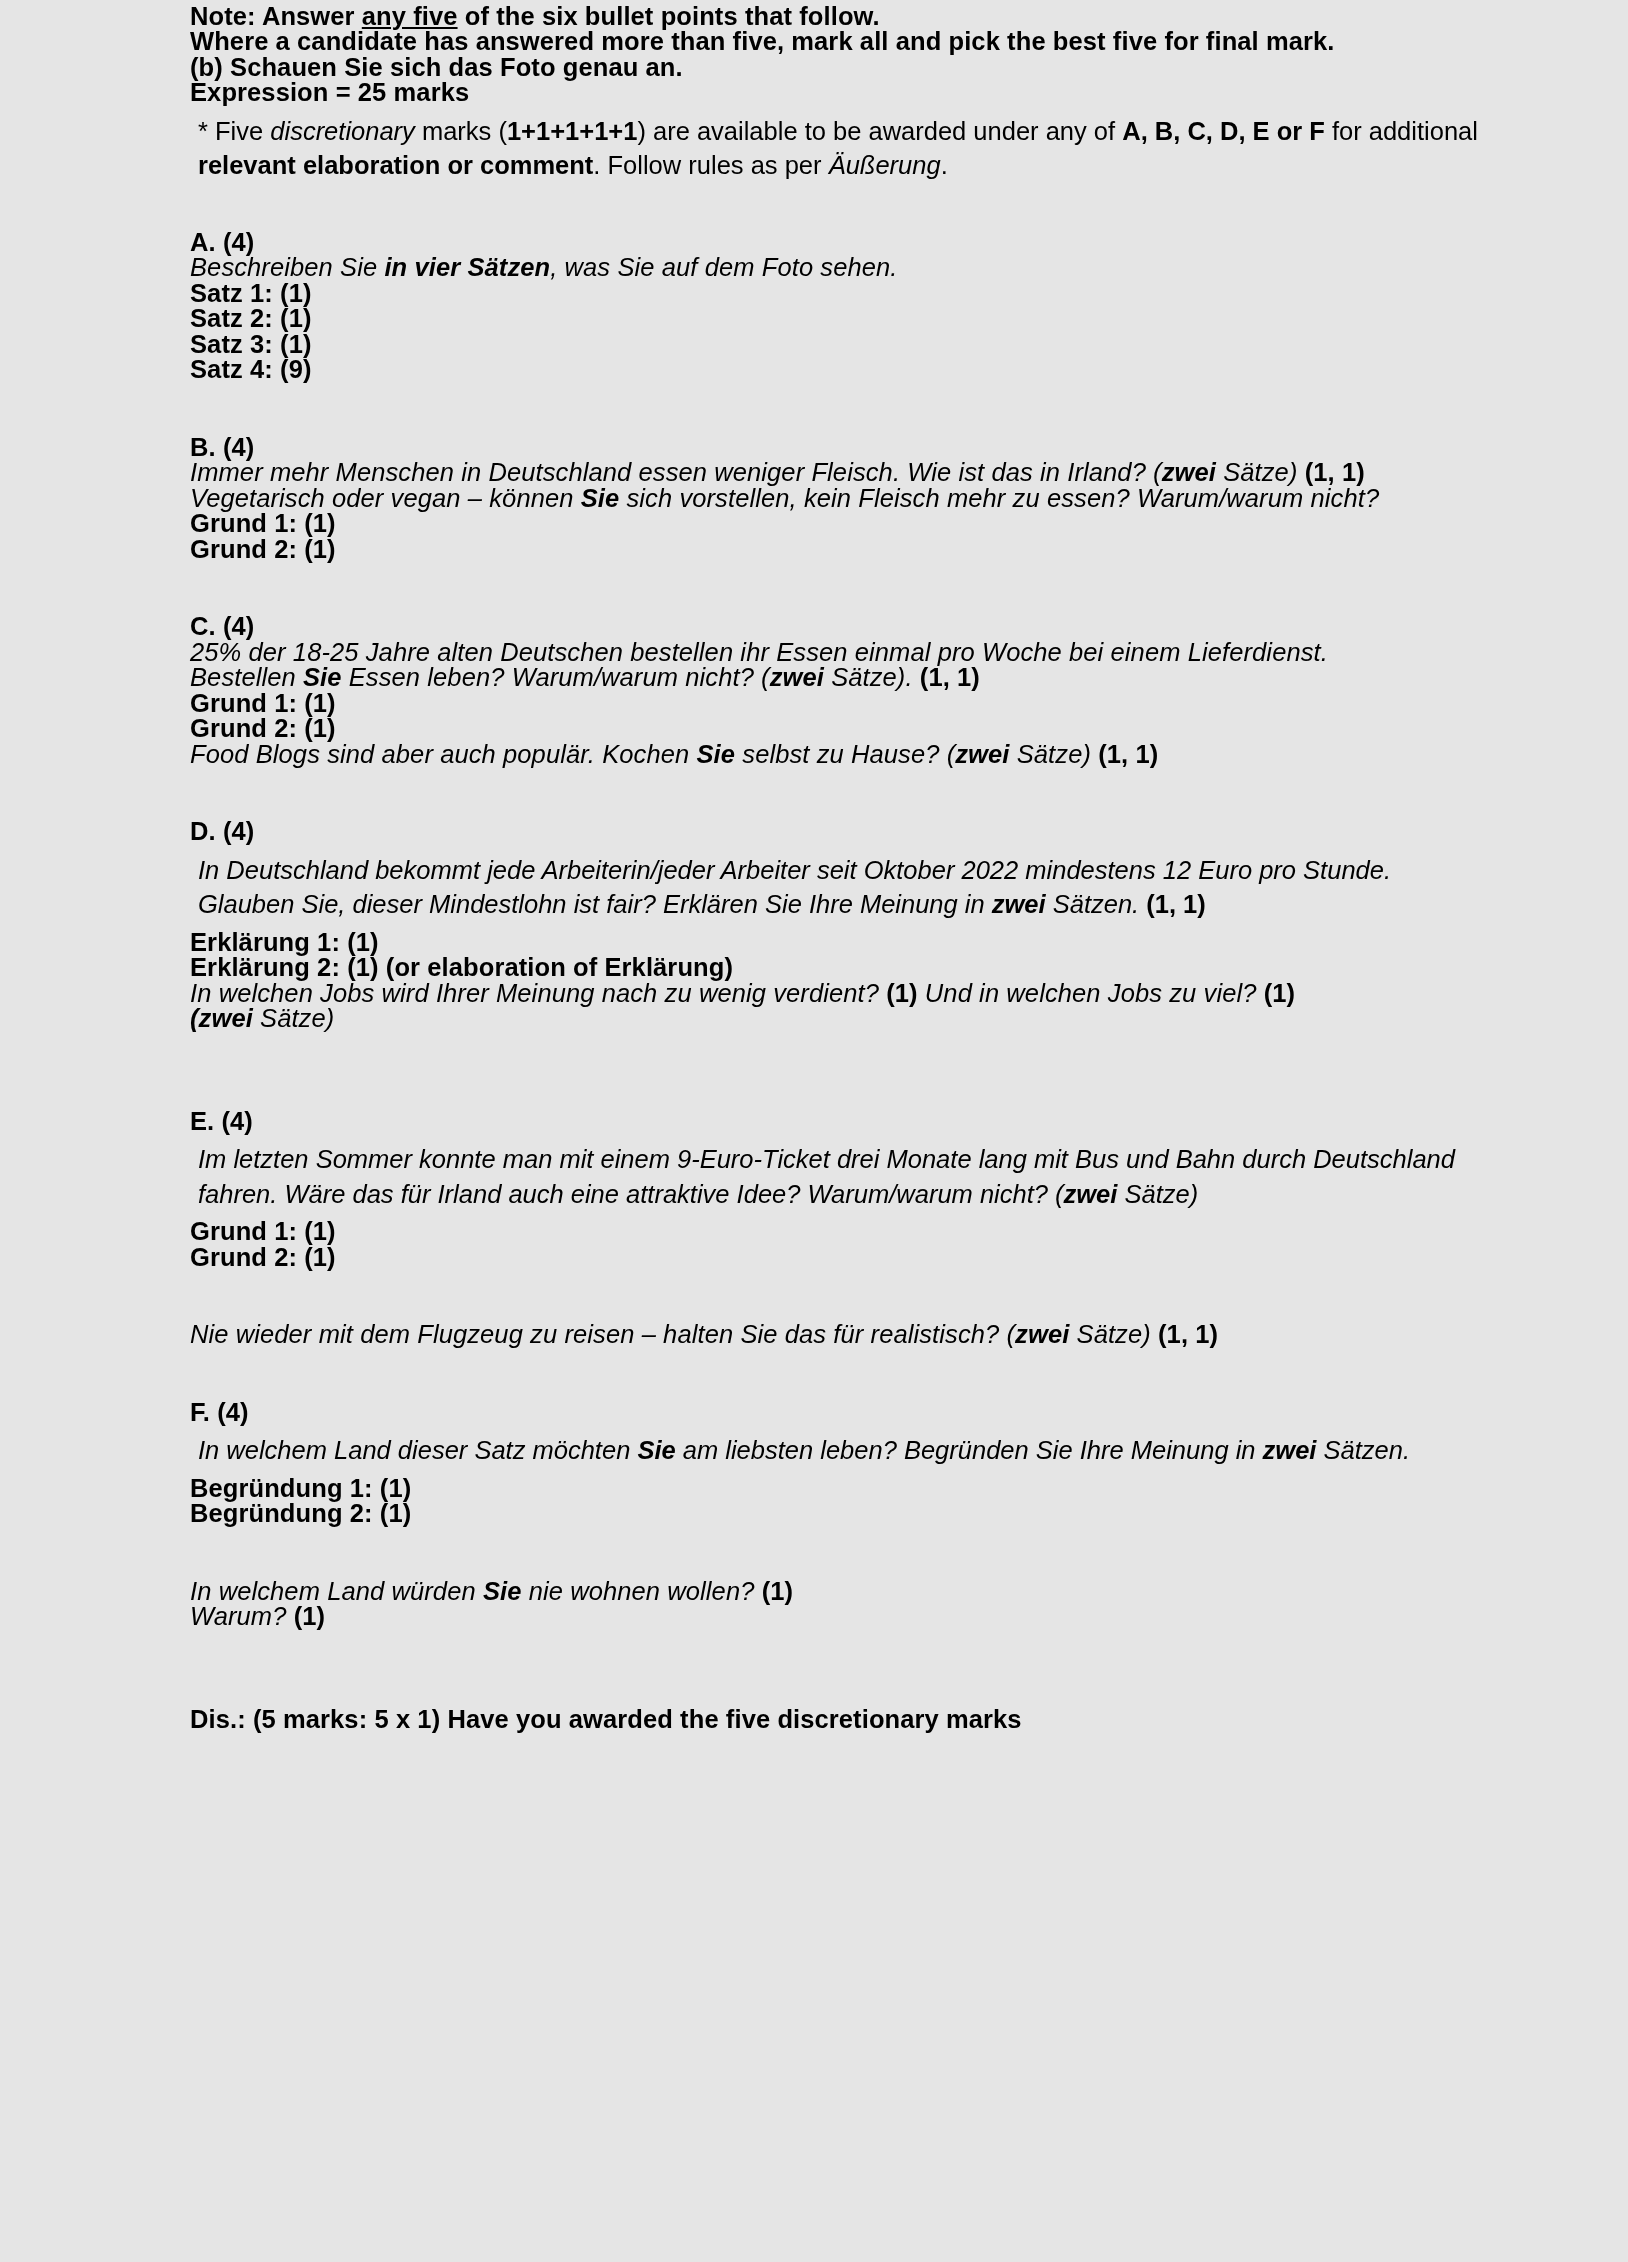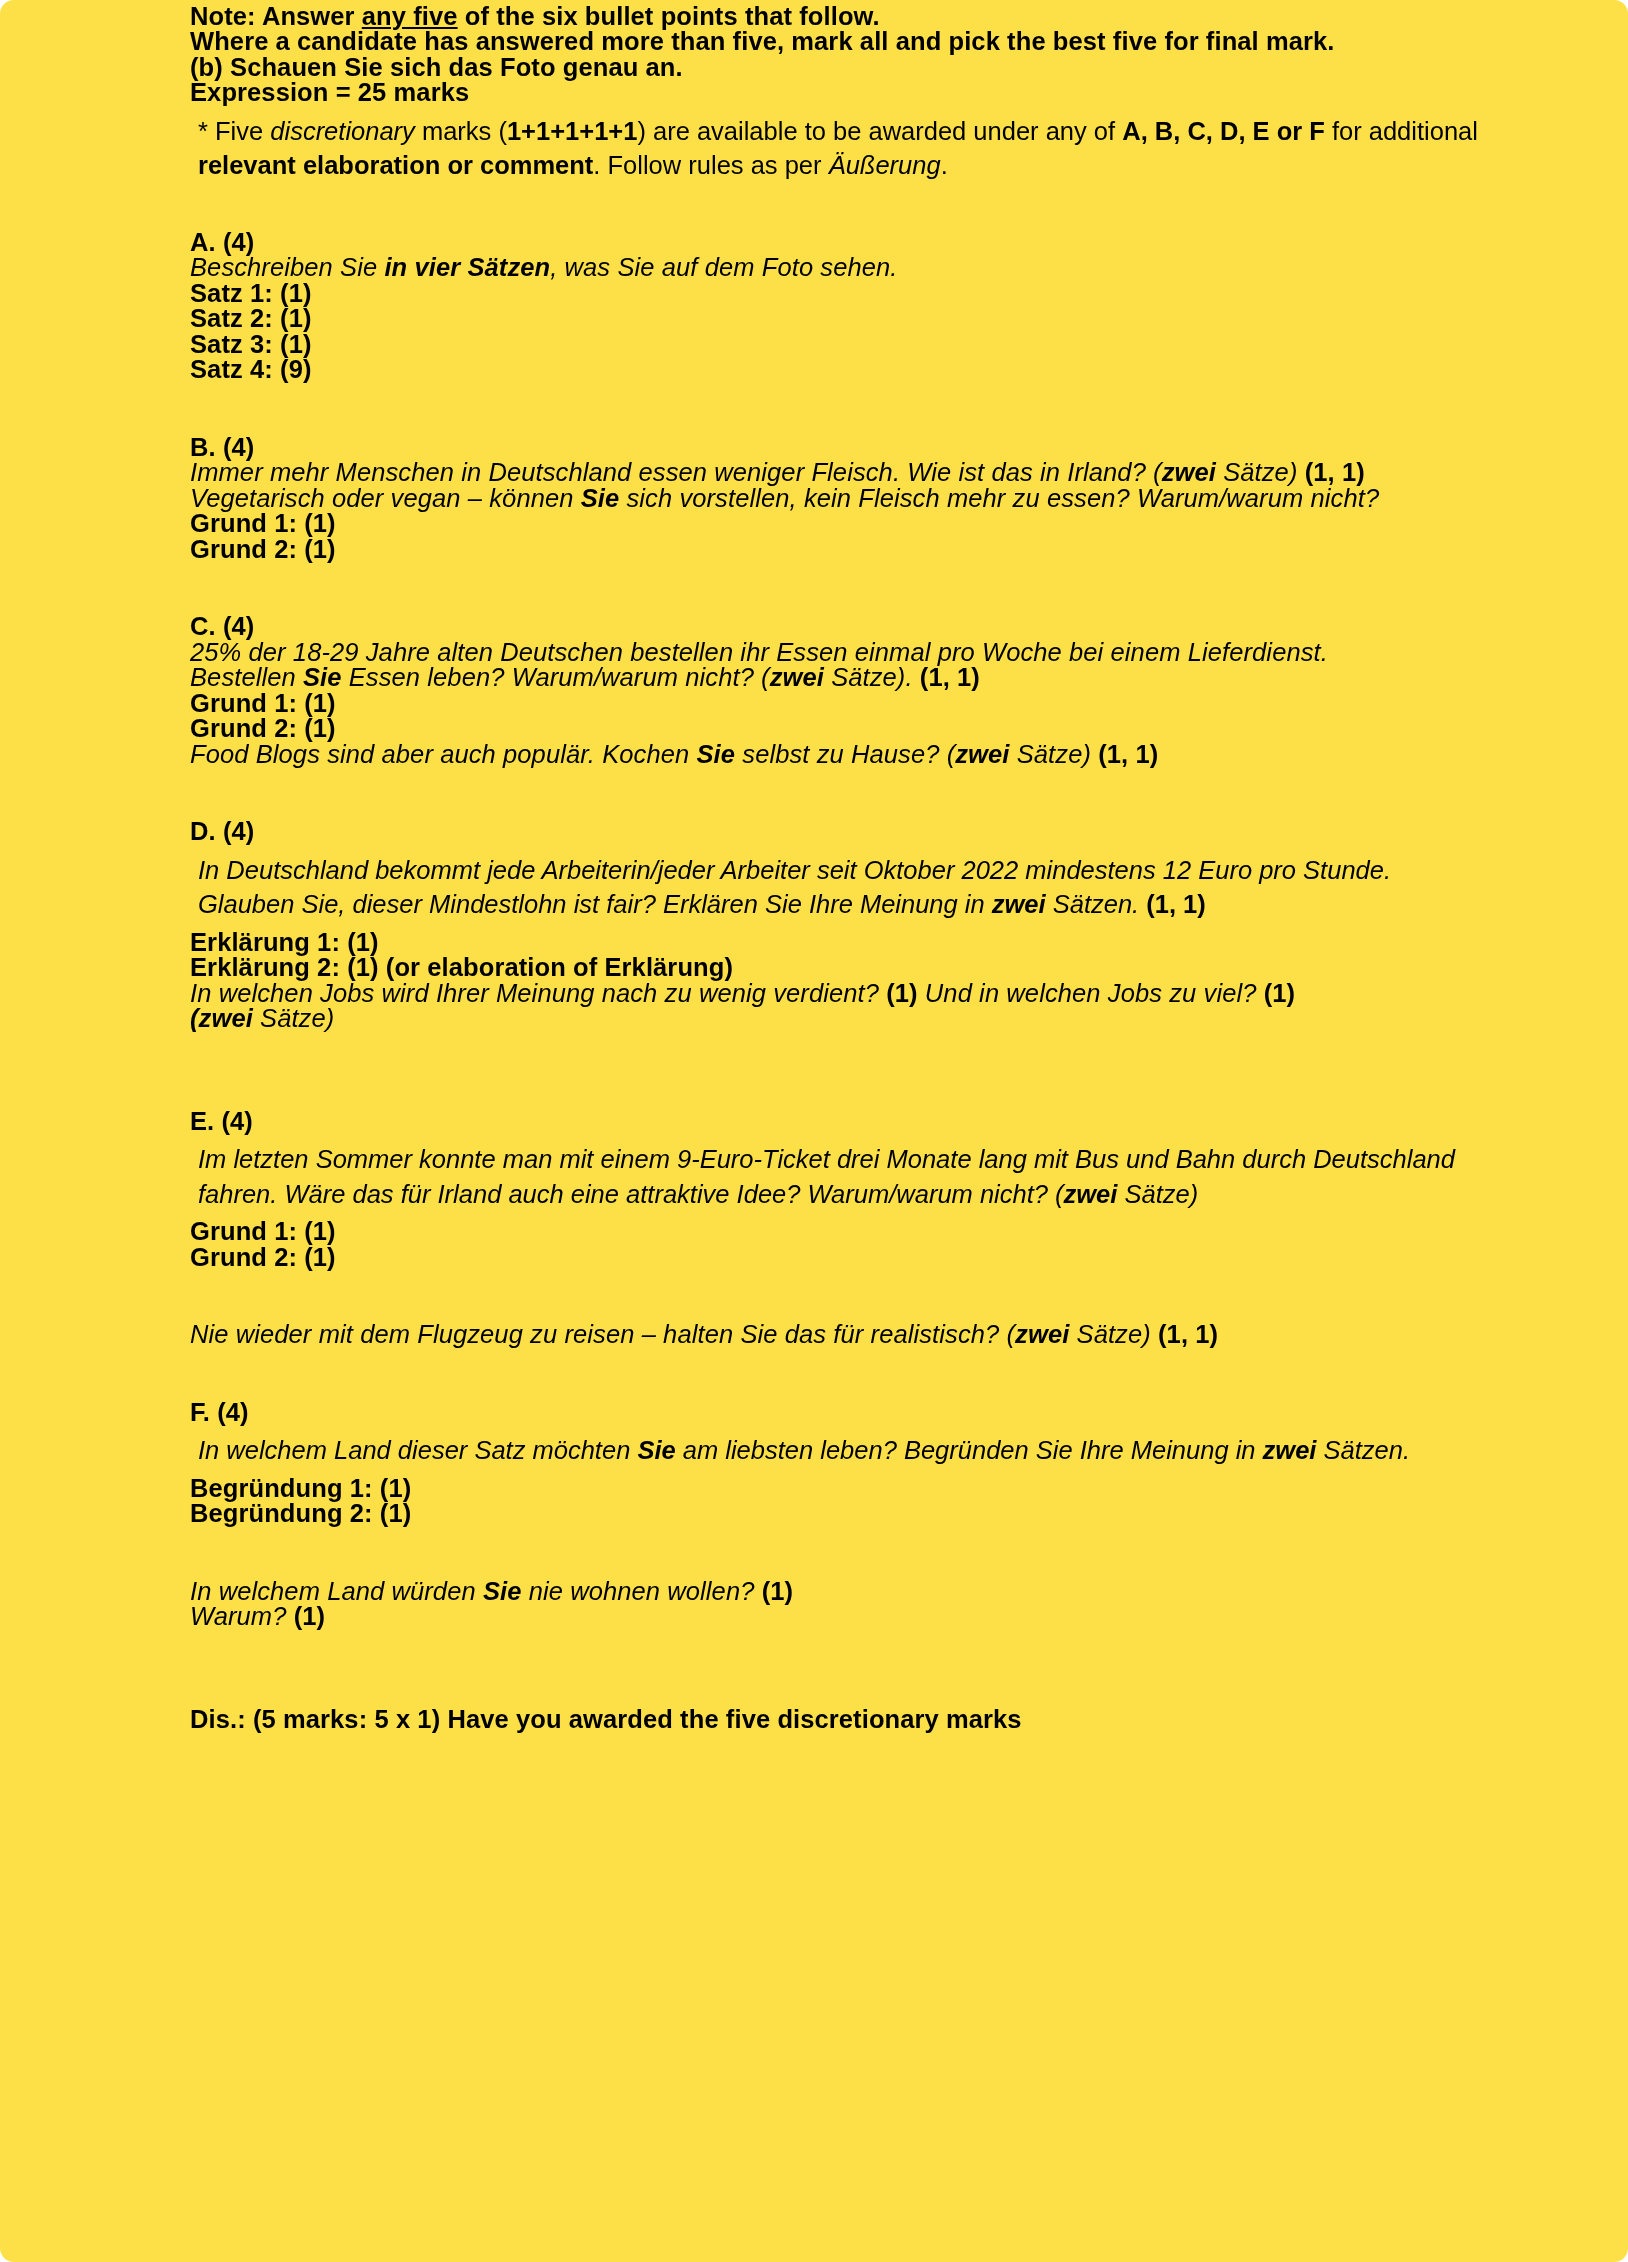--- a/index.html
+++ b/index.html
@@ -8,24 +8,23 @@
     background: #ffffff;
   }
   body {
     font-family: "Liberation Sans", sans-serif;
     color: #000000;
   }
   .page {
     position: relative;
     width: 1628px;
     min-height: 2262px;
-    background: #fde047;
+    background: #e5e5e5;
     box-sizing: border-box;
     padding: 3.6px 107px 36px 190px;
-    border-radius: 14px;
   }
   .doc {
     width: 1308px;
   }
   .line {
     font-size: 25.5px;
     line-height: 1.00;
     letter-spacing: 0.1px;
     white-space: normal;
     margin: 0;
@@ -74,21 +73,21 @@
 
     <div class="line b">B. (4)</div>
     <div class="line"><span class="i">Immer mehr Menschen in Deutschland essen weniger Fleisch.  Wie ist das in Irland?  (</span><span class="bi">zwei</span><span class="i"> Sätze)</span><span class="b">  (1, 1)</span></div>
     <div class="line"><span class="i">Vegetarisch oder vegan – können </span><span class="bi">Sie</span><span class="i"> sich vorstellen, kein Fleisch mehr zu essen?  Warum/warum nicht?</span></div>
     <div class="line b">Grund 1: (1)</div>
     <div class="line b">Grund 2: (1)</div>
 
     <div class="gap-lg"></div>
 
     <div class="line b">C. (4)</div>
-    <div class="line i">25% der 18-29 Jahre alten Deutschen bestellen ihr Essen einmal pro Woche bei einem Lieferdienst.</div>
+    <div class="line i">25% der 18-25 Jahre alten Deutschen bestellen ihr Essen einmal pro Woche bei einem Lieferdienst.</div>
     <div class="line"><span class="i">Bestellen </span><span class="bi">Sie</span><span class="i"> Essen leben?  Warum/warum nicht?  (</span><span class="bi">zwei</span><span class="i"> Sätze). </span><span class="b">(1, 1)</span></div>
     <div class="line b">Grund 1: (1)</div>
     <div class="line b">Grund 2: (1)</div>
     <div class="line"><span class="i">Food Blogs sind aber auch populär.  Kochen </span><span class="bi">Sie</span><span class="i"> selbst zu Hause?  (</span><span class="bi">zwei</span><span class="i"> Sätze) </span><span class="b">(1, 1)</span></div>
 
     <div class="gap-lg"></div>
 
     <div class="line b">D. (4)</div>
     <div class="flow"><span class="i">In Deutschland bekommt jede Arbeiterin/jeder Arbeiter seit Oktober 2022 mindestens 12 Euro pro Stunde.  Glauben Sie, dieser Mindestlohn ist fair? Erklären Sie Ihre Meinung in </span><span class="bi">zwei</span><span class="i"> Sätzen. </span><span class="b">(1, 1)</span></div>
     <div class="line b">Erklärung 1: (1)</div>

